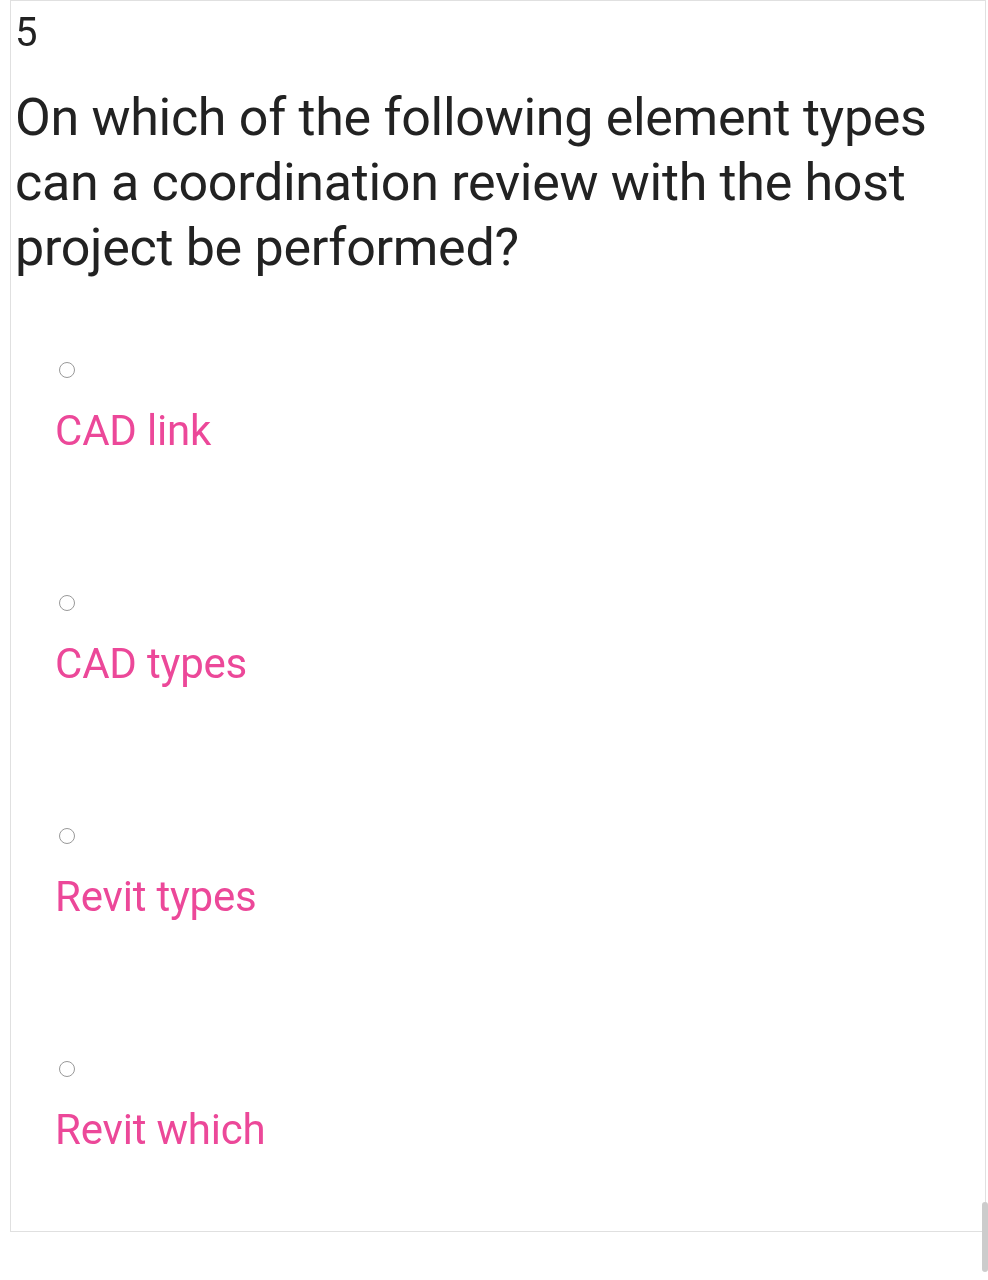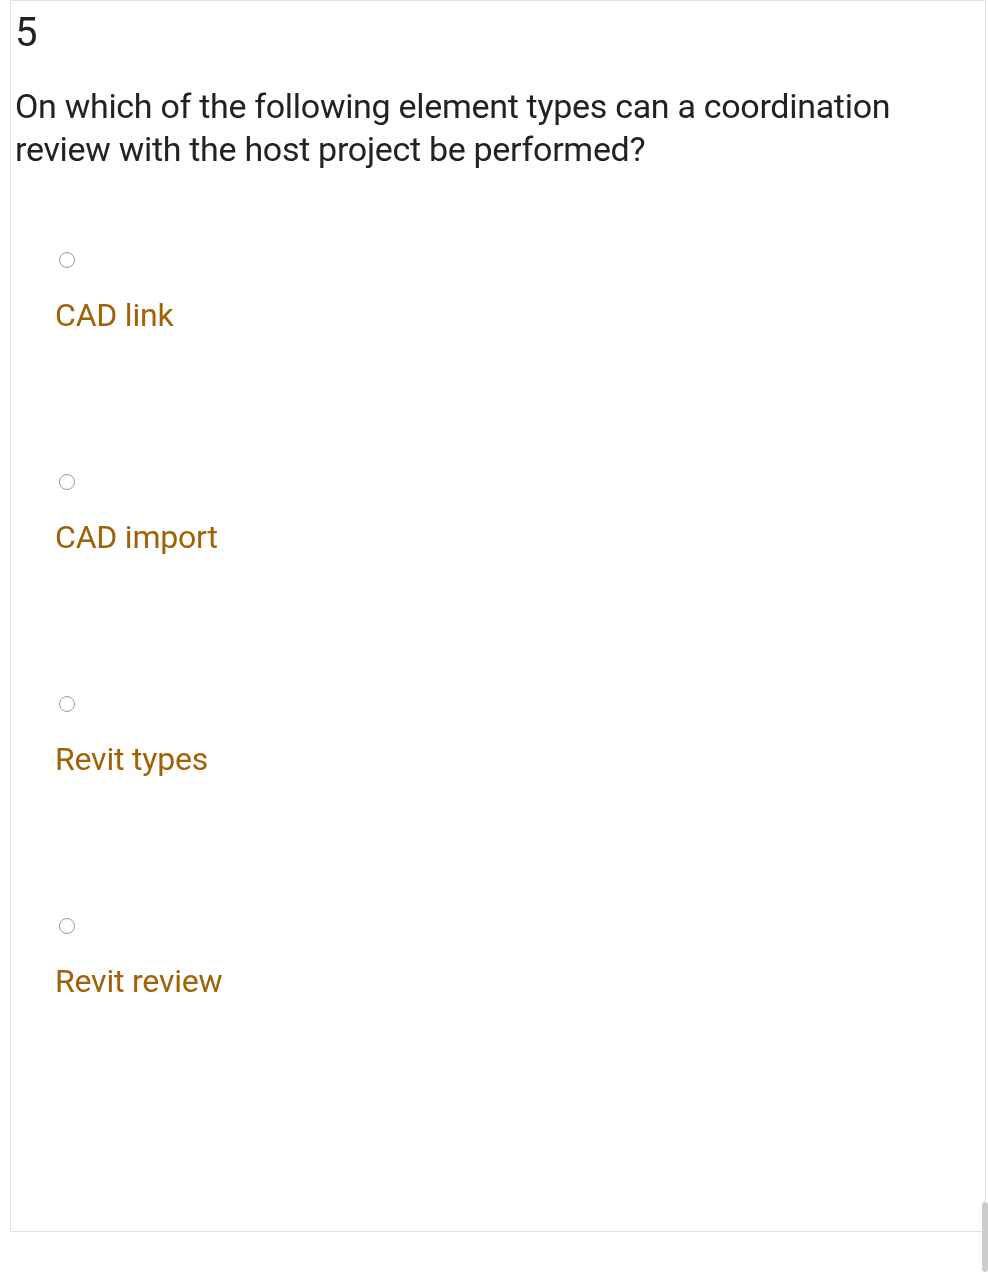--- a/index.html
+++ b/index.html
@@ -25,21 +25,21 @@
     }
     .question-number {
       font-size: 40px;
       font-weight: 400;
       color: #222;
       padding-left: 4px;
       padding-top: 8px;
       line-height: 1.2;
     }
     .question-text {
-      font-size: 34px;
+      font-size: 52px;
       font-weight: 400;
       color: #222;
       padding-left: 4px;
       padding-right: 10px;
       padding-top: 28px;
       line-height: 1.25;
       letter-spacing: -0.3px;
     }
     .options-wrapper {
       padding-left: 44px;
@@ -52,23 +52,23 @@
       width: 16px;
       height: 16px;
       border: 1.5px solid #999;
       border-radius: 50%;
       background: #ffffff;
       display: block;
       cursor: pointer;
       margin-left: 4px;
     }
     .option-label {
-      font-size: 32px;
+      font-size: 42px;
       font-weight: 400;
-      color: #a16207;
+      color: #ec4899;
       padding-top: 28px;
       letter-spacing: -0.2px;
     }
     .scrollbar-thumb {
       position: absolute;
       right: 0px;
       bottom: 8px;
       width: 6px;
       height: 70px;
       background: #cccccc;
@@ -83,28 +83,28 @@
   <div class="question-text">On which of the following element types can a coordination review with the host project be performed?</div>
 
   <div class="options-wrapper">
     <div class="option">
       <span class="radio"></span>
       <div class="option-label">CAD link</div>
     </div>
 
     <div class="option">
       <span class="radio"></span>
-      <div class="option-label">CAD import</div>
+      <div class="option-label">CAD types</div>
     </div>
 
     <div class="option">
       <span class="radio"></span>
       <div class="option-label">Revit types</div>
     </div>
 
     <div class="option">
       <span class="radio"></span>
-      <div class="option-label">Revit review</div>
+      <div class="option-label">Revit which</div>
     </div>
   </div>
 </div>
 
 <div class="scrollbar-thumb"></div>
 
 </body></html>

